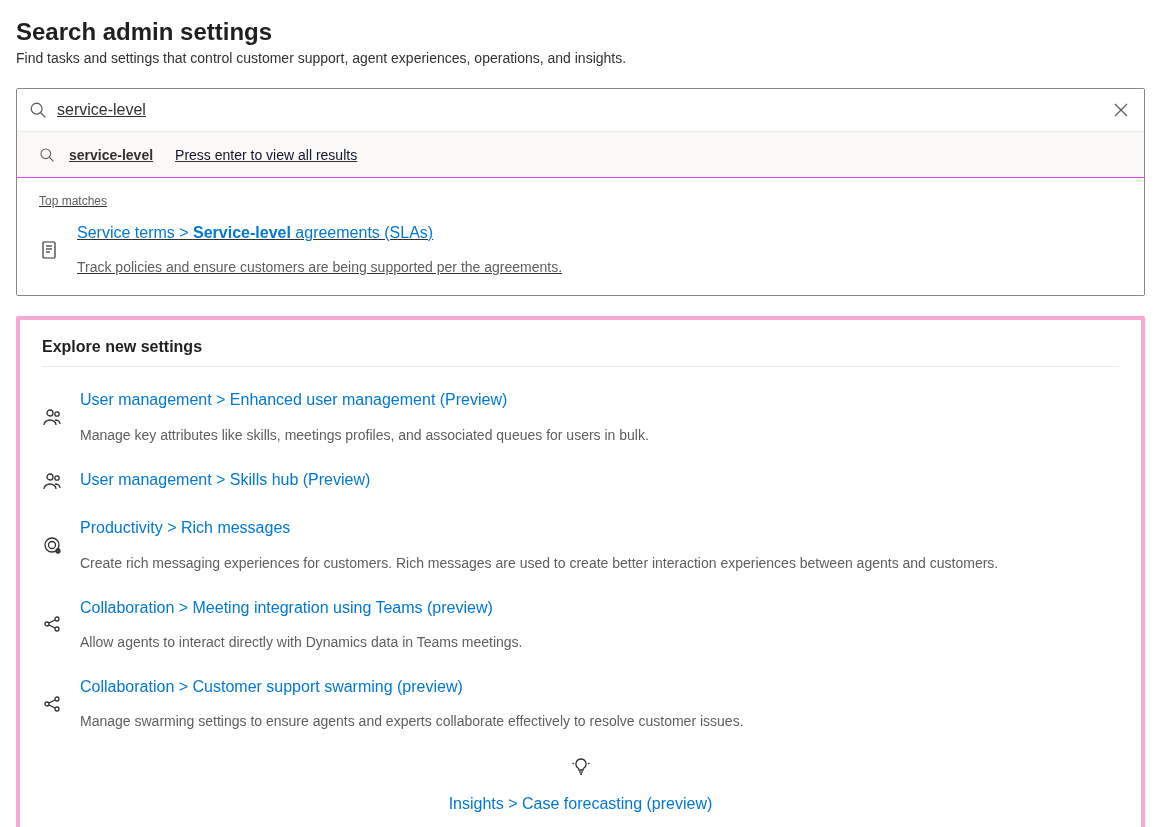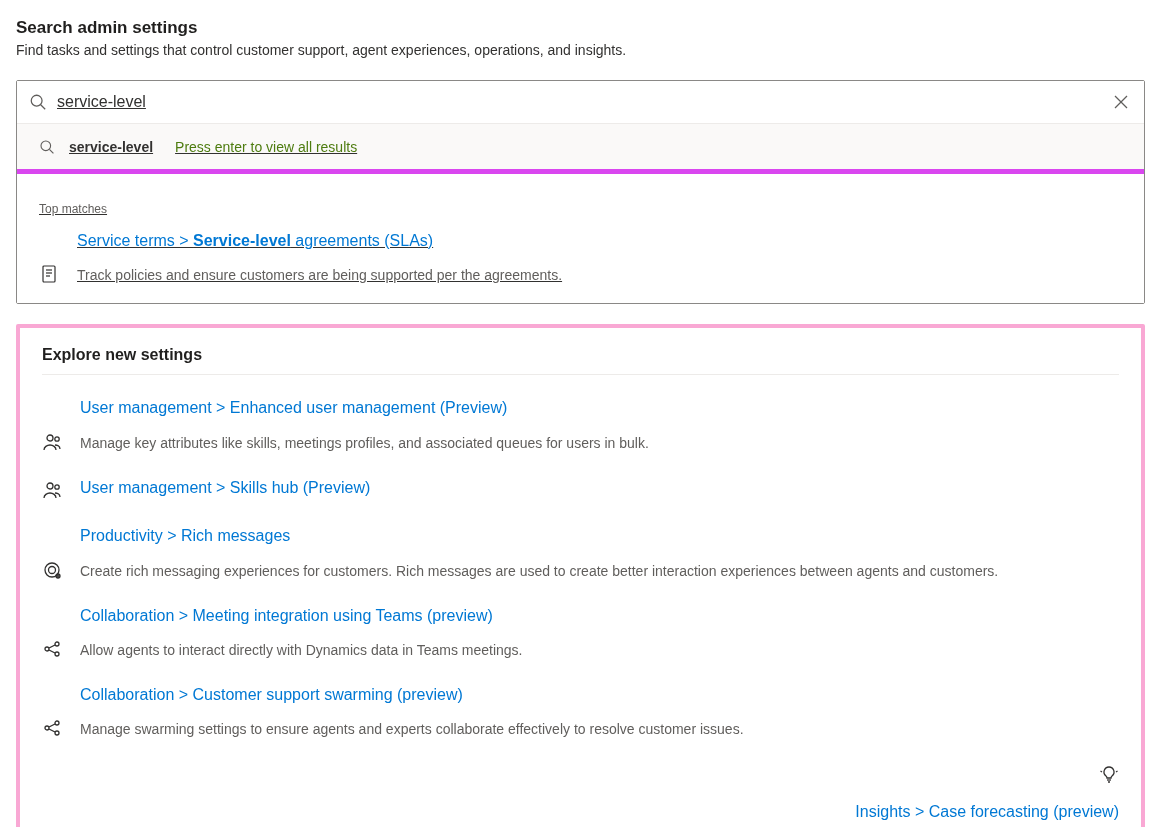--- a/index.html
+++ b/index.html
@@ -4,21 +4,21 @@
 <style>
   * { box-sizing: border-box; margin: 0; padding: 0; }
   body {
     font-family: "Segoe UI", -apple-system, BlinkMacSystemFont, sans-serif;
     background: #fff;
     color: #323130;
     padding: 18px 16px;
     font-size: 14px;
   }
   .page-title {
-    font-size: 17px;
+    font-size: 24px;
     font-weight: 700;
     color: #201f1e;
     margin-bottom: 4px;
   }
   .page-subtitle {
     font-size: 14px;
     color: #323130;
     margin-bottom: 22px;
   }
   
@@ -56,35 +56,35 @@
     display: flex;
     align-items: center;
     height: 46px;
     padding: 0 12px 0 22px;
     background: #faf9f8;
     border-top: 1px solid #edebe9;
     gap: 14px;
   }
   .echo-row .search-icon { color: #605e5c; }
   .echo-term { font-weight: 700; font-size: 14px; color: #323130; margin-right: 8px; }
-  .echo-hint { font-size: 14px; color: #4d7c0f; }
+  .echo-hint { font-size: 14px; color: #0f172a; }
   
   .topmatch-area {
-    border-top: 5px solid #d946ef;
-    background: #fff;
-    padding: 28px 22px 20px 22px;
+    border-top: 1px solid #d946ef;
+    background: #fff;
+    padding: 16px 22px 20px 22px;
   }
   .topmatch-heading {
     font-size: 12px;
     color: #605e5c;
     margin-bottom: 14px;
   }
   .result-row {
     display: flex;
-    align-items: flex-end;
+    align-items: center;
     gap: 18px;
   }
   .result-icon {
     flex: 0 0 auto;
     color: #323130;
     margin-top: 2px;
     width: 20px;
     display: flex;
     justify-content: center;
   }

